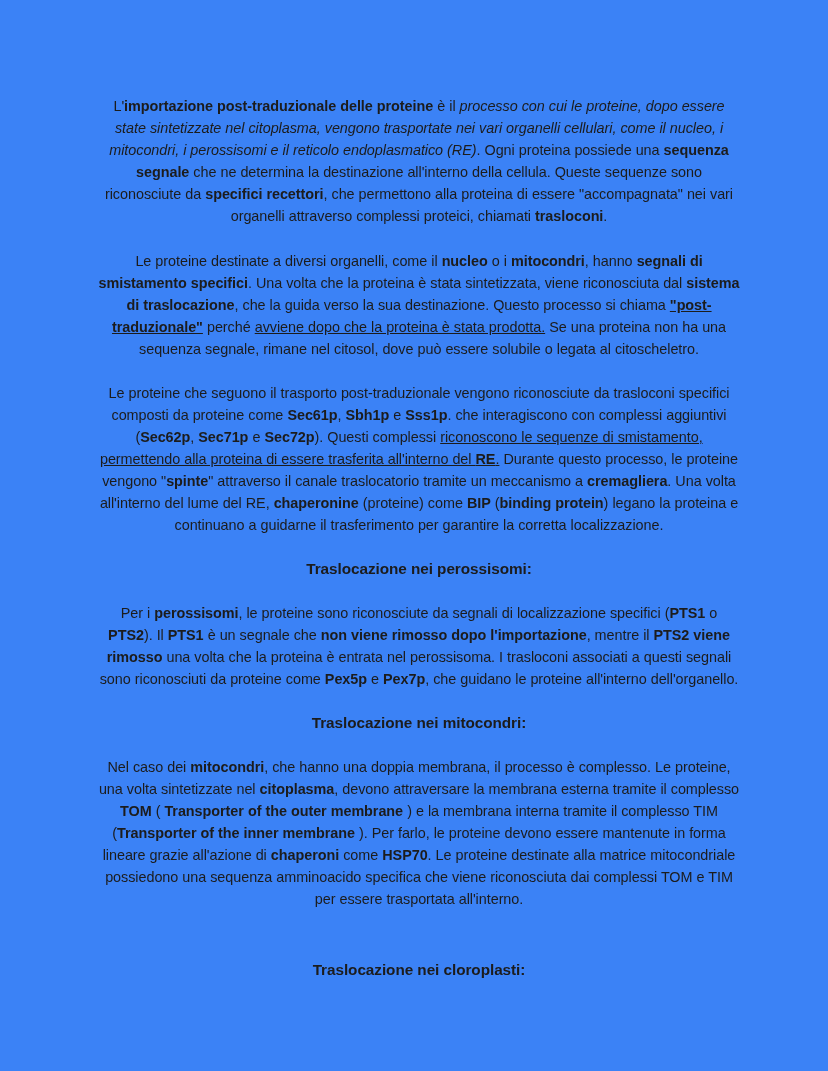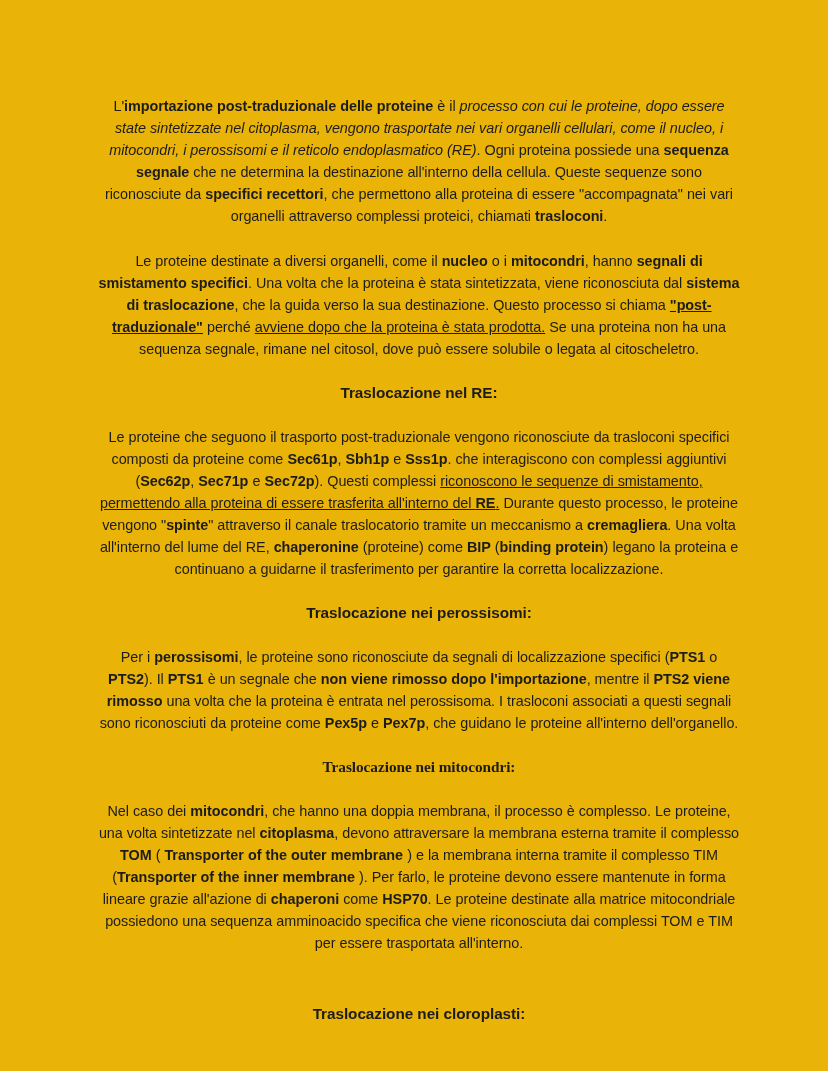--- a/index.html
+++ b/index.html
@@ -13,21 +13,21 @@
     height: 1071px;
     font-family: "Liberation Sans", sans-serif;
     color: #1c1c1c;
     -webkit-font-smoothing: antialiased;
     overflow: hidden;
   }
 
   .page {
     width: 828px;
     height: 1071px;
-    background: #eab308;
+    background: #3b82f6;
     padding: 95px 88px 0 98px;
   }
 
   .doc-body {
     width: 642px;
   }
 
   p.para {
     margin: 0 0 22px 0;
     font-size: 14.4px;
@@ -46,40 +46,39 @@
     margin: 0 0 22px 0;
     font-size: 15.3px;
     line-height: 22px;
     font-weight: bold;
     text-align: center;
     letter-spacing: -0.05px;
   }
 
   h2.section-heading.re-heading { margin-top: 2px; }
   h2.section-heading.pero-heading { margin-top: 17px; }
-  h2.section-heading.mito-heading { margin-top: 1px; font-family: Liberation Serif, serif; }
+  h2.section-heading.mito-heading { margin-top: 1px; }
   h2.section-heading.cloro-heading { margin-top: 49px; margin-bottom: 16px; }
 
   b, strong { font-weight: bold; }
   i, em { font-style: italic; }
   u { text-underline-offset: 1px; }
 
   .bu { font-weight: bold; text-decoration: underline; text-underline-offset: 1px; }
 </style>
 </head>
 <body>
 
 <div class="page">
   <div class="doc-body">
 
     <p class="para first"><span>L'</span><b>importazione post-traduzionale delle proteine</b><span> è il </span><i>processo con cui le proteine, dopo essere state sintetizzate nel citoplasma, vengono trasportate nei vari organelli cellulari, come il nucleo, i mitocondri, i perossisomi e il reticolo endoplasmatico (RE)</i><span>. Ogni proteina possiede una </span><b>sequenza segnale</b><span> che ne determina la destinazione all'interno della cellula. Queste sequenze sono riconosciute da </span><b>specifici recettori</b><span>, che permettono alla proteina di essere "accompagnata" nei vari organelli attraverso complessi proteici, chiamati </span><b>trasloconi</b><span>.</span></p>
 
     <p class="para"><span>Le proteine destinate a diversi organelli, come il </span><b>nucleo</b><span> o i </span><b>mitocondri</b><span>, hanno </span><b>segnali di smistamento specifici</b><span>. Una volta che la proteina è stata sintetizzata, viene riconosciuta dal </span><b>sistema di traslocazione</b><span>, che la guida verso la sua destinazione. Questo processo si chiama </span><span class="bu">"post-traduzionale"</span><span> perché </span><u>avviene dopo che la proteina è stata prodotta.</u><span> Se una proteina non ha una sequenza segnale, rimane nel citosol, dove può essere solubile o legata al citoscheletro.</span></p>
 
-    <h2 class="section-heading re-heading">Traslocazione nel RE:</h2>
 
     <p class="para"><span>Le proteine che seguono il trasporto post-traduzionale vengono riconosciute da trasloconi specifici composti da proteine come </span><b>Sec61p</b><span>, </span><b>Sbh1p</b><span> e </span><b>Sss1p</b><span>. che interagiscono con complessi aggiuntivi (</span><b>Sec62p</b><span>, </span><b>Sec71p</b><span> e </span><b>Sec72p</b><span>). Questi complessi </span><u>riconoscono le sequenze di smistamento, permettendo alla proteina di essere trasferita all'interno del </u><span class="bu">RE</span><u>.</u><span> Durante questo processo, le proteine vengono "</span><b>spinte</b><span>" attraverso il canale traslocatorio tramite un meccanismo a </span><b>cremagliera</b><span>. Una volta all'interno del lume del RE, </span><b>chaperonine</b><span> (proteine) come </span><b>BIP</b><span> (</span><b>binding protein</b><span>) legano la proteina e continuano a guidarne il trasferimento per garantire la corretta localizzazione.</span></p>
 
     <h2 class="section-heading pero-heading">Traslocazione nei perossisomi:</h2>
 
     <p class="para"><span>Per i </span><b>perossisomi</b><span>, le proteine sono riconosciute da segnali di localizzazione specifici (</span><b>PTS1</b><span> o </span><b>PTS2</b><span>). Il </span><b>PTS1</b><span> è un segnale che </span><b>non viene rimosso dopo l'importazione</b><span>, mentre il </span><b>PTS2 viene rimosso</b><span> una volta che la proteina è entrata nel perossisoma. I trasloconi associati a questi segnali sono riconosciuti da proteine come </span><b>Pex5p</b><span> e </span><b>Pex7p</b><span>, che guidano le proteine all'interno dell'organello.</span></p>
 
     <h2 class="section-heading mito-heading">Traslocazione nei mitocondri:</h2>
 
     <p class="para"><span>Nel caso dei </span><b>mitocondri</b><span>, che hanno una doppia membrana, il processo è complesso. Le proteine, una volta sintetizzate nel </span><b>citoplasma</b><span>, devono attraversare la membrana esterna tramite il complesso </span><b>TOM</b><span> ( </span><b>Transporter of the outer membrane</b><span> ) e la membrana interna tramite il complesso TIM (</span><b>Transporter of the inner membrane</b><span> ). Per farlo, le proteine devono essere mantenute in forma lineare grazie all'azione di </span><b>chaperoni</b><span> come </span><b>HSP70</b><span>. Le proteine destinate alla matrice mitocondriale possiedono una sequenza amminoacido specifica che viene riconosciuta dai complessi TOM e TIM per essere trasportata all'interno.</span></p>

